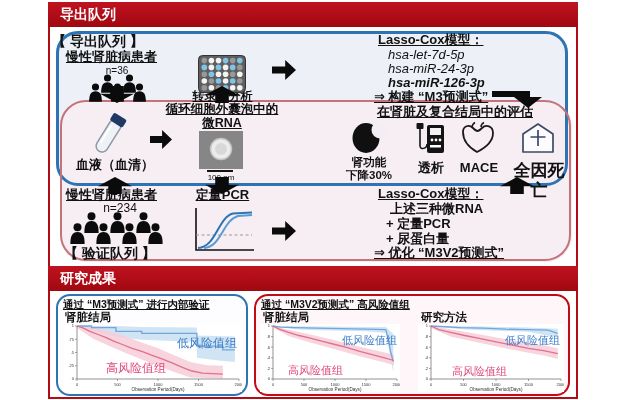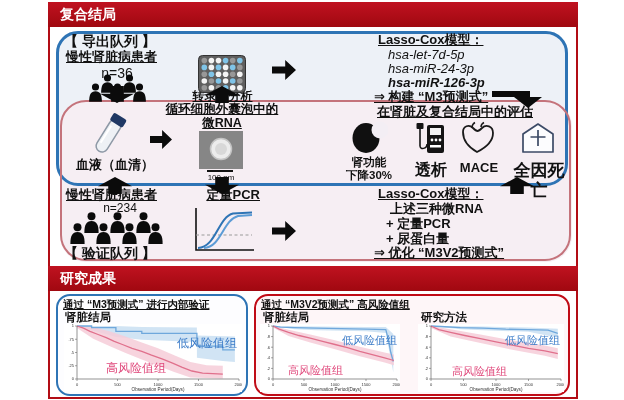--- a/index.html
+++ b/index.html
@@ -29,32 +29,32 @@
   .low{color:#3a7bc8;}
   .high{color:#e0487b;}
   .resbox{box-sizing:border-box;z-index:2;}
 </style>
 </head>
 <body>
 
 <div class="a" style="left:48px;top:2px;width:526px;height:393px;border:2px solid #b20d15;z-index:0;"></div>
 
 <div class="a banner" style="left:48px;top:2px;width:530px;height:25px;z-index:5;">
-  <span>复合结局</span>
+  <span>导出队列</span>
 </div>
 
 <div class="a fillblue" style="left:56px;top:31px;width:512px;height:155px;z-index:1;"></div>
 <div class="a fillpink" style="left:60px;top:100px;width:512px;height:162px;z-index:2;"></div>
 
 <div class="a bdrblue" style="left:56px;top:31px;width:506px;height:149px;"></div>
 <div class="a bdrpink" style="left:60px;top:100px;width:507px;height:157px;"></div>
 
-<div class="a txt b" style="left:64px;top:33px;font-size:14px;">【 导出队列 】</div>
+<div class="a txt b" style="left:52px;top:33px;font-size:14px;">【 导出队列 】</div>
 <div class="a txt b u" style="left:66px;top:50px;font-size:13px;">慢性肾脏病患者</div>
-<div class="a txt c" style="left:92px;top:65px;width:50px;font-size:14px;">n=36</div>
+<div class="a txt c" style="left:92px;top:65px;width:50px;font-size:10px;">n=36</div>
 
 <div class="a" style="left:85px;top:74px;width:64px;height:28px;z-index:4;">
   <span class="person" style="left:14px;top:0;">
       <svg width="17" height="19" viewBox="0 0 20 22">
         <circle cx="10" cy="4.5" r="4.2"></circle>
         <path d="M10 9.5 C4.5 9.5 2.5 13.5 2.5 22 L17.5 22 C17.5 13.5 15.5 9.5 10 9.5 Z"></path>
       </svg>
     </span>
   <span class="person" style="left:36px;top:0;">
       <svg width="17" height="19" viewBox="0 0 20 22">
@@ -176,21 +176,21 @@
   <path d="M13 7 C9 3 3 5 3 11 C3 20 10 27 17 31 C25 27 33 21 33 12 C33 5 26 3 22 7 C20 9 19 10 17.5 10 C16 10 14.5 8.5 13 7 Z" fill="none" stroke="#1a1a1a" stroke-width="1.8"></path>
   <path d="M12 7 C12 4 13 2.5 15 1.5 M21 6 C21 4 22 2.5 24 1.5" stroke="#1a1a1a" stroke-width="1.5" fill="none"></path>
 </svg>
 <svg class="a" style="left:521px;top:122px;z-index:4;" width="34" height="32" viewBox="0 0 34 32">
   <path d="M17 2 L32 12 L32 30 L2 30 L2 12 Z" fill="#fcfcfe" stroke="#3c4a66" stroke-width="1.7" stroke-linejoin="round"></path>
   <path d="M17 8 L17 24 M9.5 15 L24.5 15" stroke="#3c4a66" stroke-width="1.7"></path>
 </svg>
 
 <div class="a txt b c" style="left:340px;top:156px;width:58px;font-size:11.5px;">肾功能</div>
 <div class="a txt b c" style="left:340px;top:169px;width:58px;font-size:11.5px;">下降30%</div>
-<div class="a txt b c" style="left:404px;top:161px;width:54px;font-size:16px;">透析</div>
+<div class="a txt b c" style="left:404px;top:161px;width:54px;font-size:13px;">透析</div>
 <div class="a txt b c" style="left:452px;top:161px;width:54px;font-size:13px;">MACE</div>
 <div class="a txt b c" style="left:508px;top:161px;width:62px;font-size:17px;">全因死亡</div>
 
 <div class="a arr arrU" style="left:98px;top:177px;width:34px;height:17px;"></div>
 <div class="a arr arrD" style="left:205px;top:177px;width:34px;height:17px;"></div>
 <div class="a arr arrU" style="left:500px;top:177px;width:34px;height:17px;"></div>
 
 <div class="a txt b u" style="left:66px;top:188px;font-size:13px;">慢性肾脏病患者</div>
 <div class="a txt c" style="left:92px;top:202px;width:56px;font-size:12px;">n=234</div>
 
@@ -234,21 +234,21 @@
   <span class="person" style="left:78px;top:11px;">
       <svg width="19" height="21" viewBox="0 0 20 22">
         <circle cx="10" cy="4.5" r="4.2"></circle>
         <path d="M10 9.5 C4.5 9.5 2.5 13.5 2.5 22 L17.5 22 C17.5 13.5 15.5 9.5 10 9.5 Z"></path>
       </svg>
     </span>
 </div>
 
 <div class="a txt b" style="left:64px;top:245px;font-size:14px;">【 验证队列 】</div>
 
-<div class="a txt b u c" style="left:185px;top:188px;width:75px;font-size:13px;text-align:right;">定量PCR</div>
+<div class="a txt b u c" style="left:185px;top:188px;width:75px;font-size:13px;">定量PCR</div>
 <svg class="a" style="left:188px;top:204px;z-index:4;" width="70" height="54" viewBox="0 0 70 54">
   <path d="M8 4 L8 46 L66 46" stroke="#111" stroke-width="1.6" fill="none"></path>
   <line x1="8" y1="31" x2="64" y2="31" stroke="#9a9a9a" stroke-width="1.2" stroke-dasharray="3,2.5"></line>
   <path d="M10 44 C28 43.5 30 13 45 9.5 L64 8.5" stroke="#2e74b5" stroke-width="2" fill="none"></path>
   <path d="M16 44 C33 43.5 35 16 50 12 L64 11" stroke="#5b9bd5" stroke-width="2" fill="none"></path>
 </svg>
 
 <div class="a arr arrR" style="left:272px;top:221px;width:24px;height:20px;"></div>
 
 <div class="a txt b u" style="left:378px;top:187px;font-size:13px;">Lasso-Cox模型：</div>

